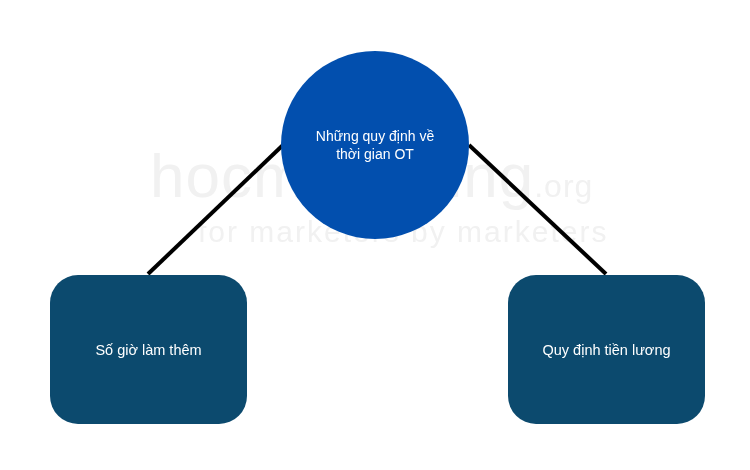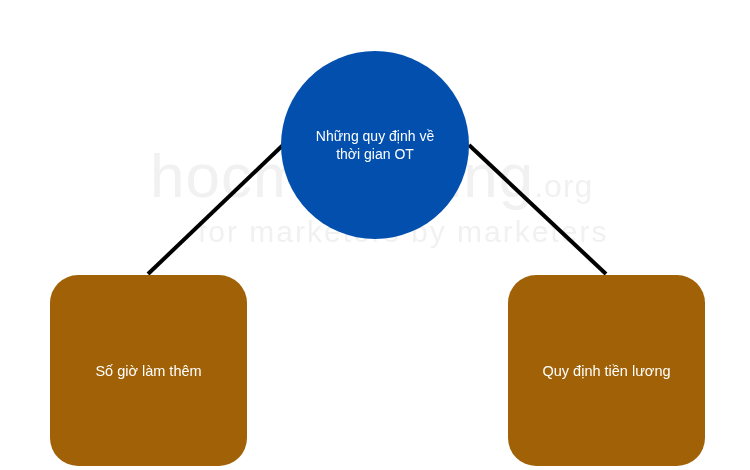--- a/index.html
+++ b/index.html
@@ -6,21 +6,21 @@
     body { width:750px; height:470px; background:#ffffff; position:relative; overflow:hidden;
            font-family:"Liberation Sans", "DejaVu Sans", sans-serif; }
     .watermark { position:absolute; left:150px; top:145px; width:500px; color:#f1f1f1; pointer-events:none; }
     .wm-main { position:absolute; left:0; top:0; font-size:62px; letter-spacing:1px; white-space:nowrap; line-height:62px; }
     .wm-org { font-size:32px; }
     .wm-sub { position:absolute; left:48px; top:70px; font-size:30px; letter-spacing:2px; white-space:nowrap; }
     svg.lines { position:absolute; left:0; top:0; }
     .circle { position:absolute; left:281px; top:51px; width:188px; height:188px; border-radius:50%;
               background:#024fae; display:flex; align-items:center; justify-content:center; text-align:center; }
     .circle span { color:#ffffff; font-size:14px; line-height:18px; width:140px; }
-    .box { position:absolute; top:275px; width:197px; height:191px; border-radius:28px; background:#a16207;
+    .box { position:absolute; top:275px; width:197px; height:149px; border-radius:28px; background:#0c4a6e;
            display:flex; align-items:center; justify-content:center; text-align:center; }
     .box span { color:#ffffff; font-size:14.5px; }
     .box-left { left:50px; }
     .box-right { left:508px;text-align:right; }
   </style>
 </head>
 <body>
 
 <div class="watermark">
   <div class="wm-main">

